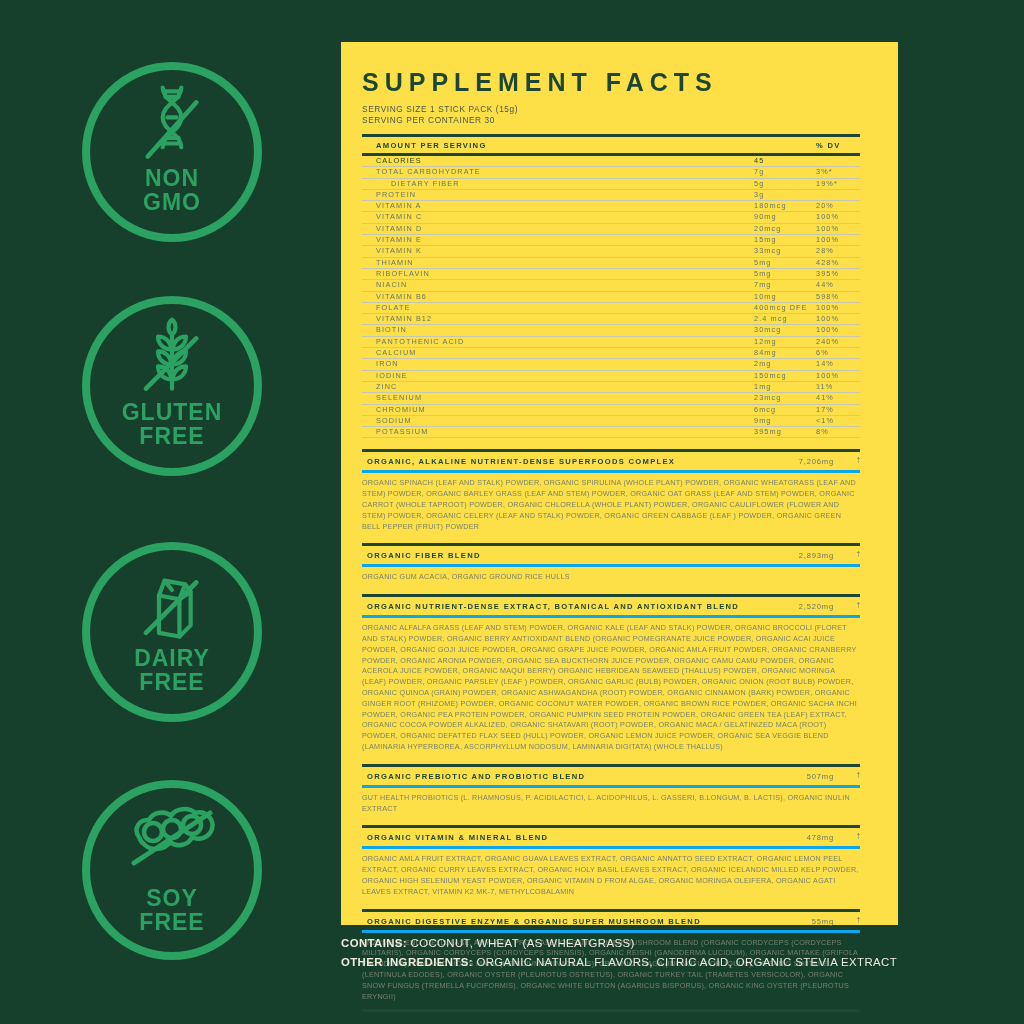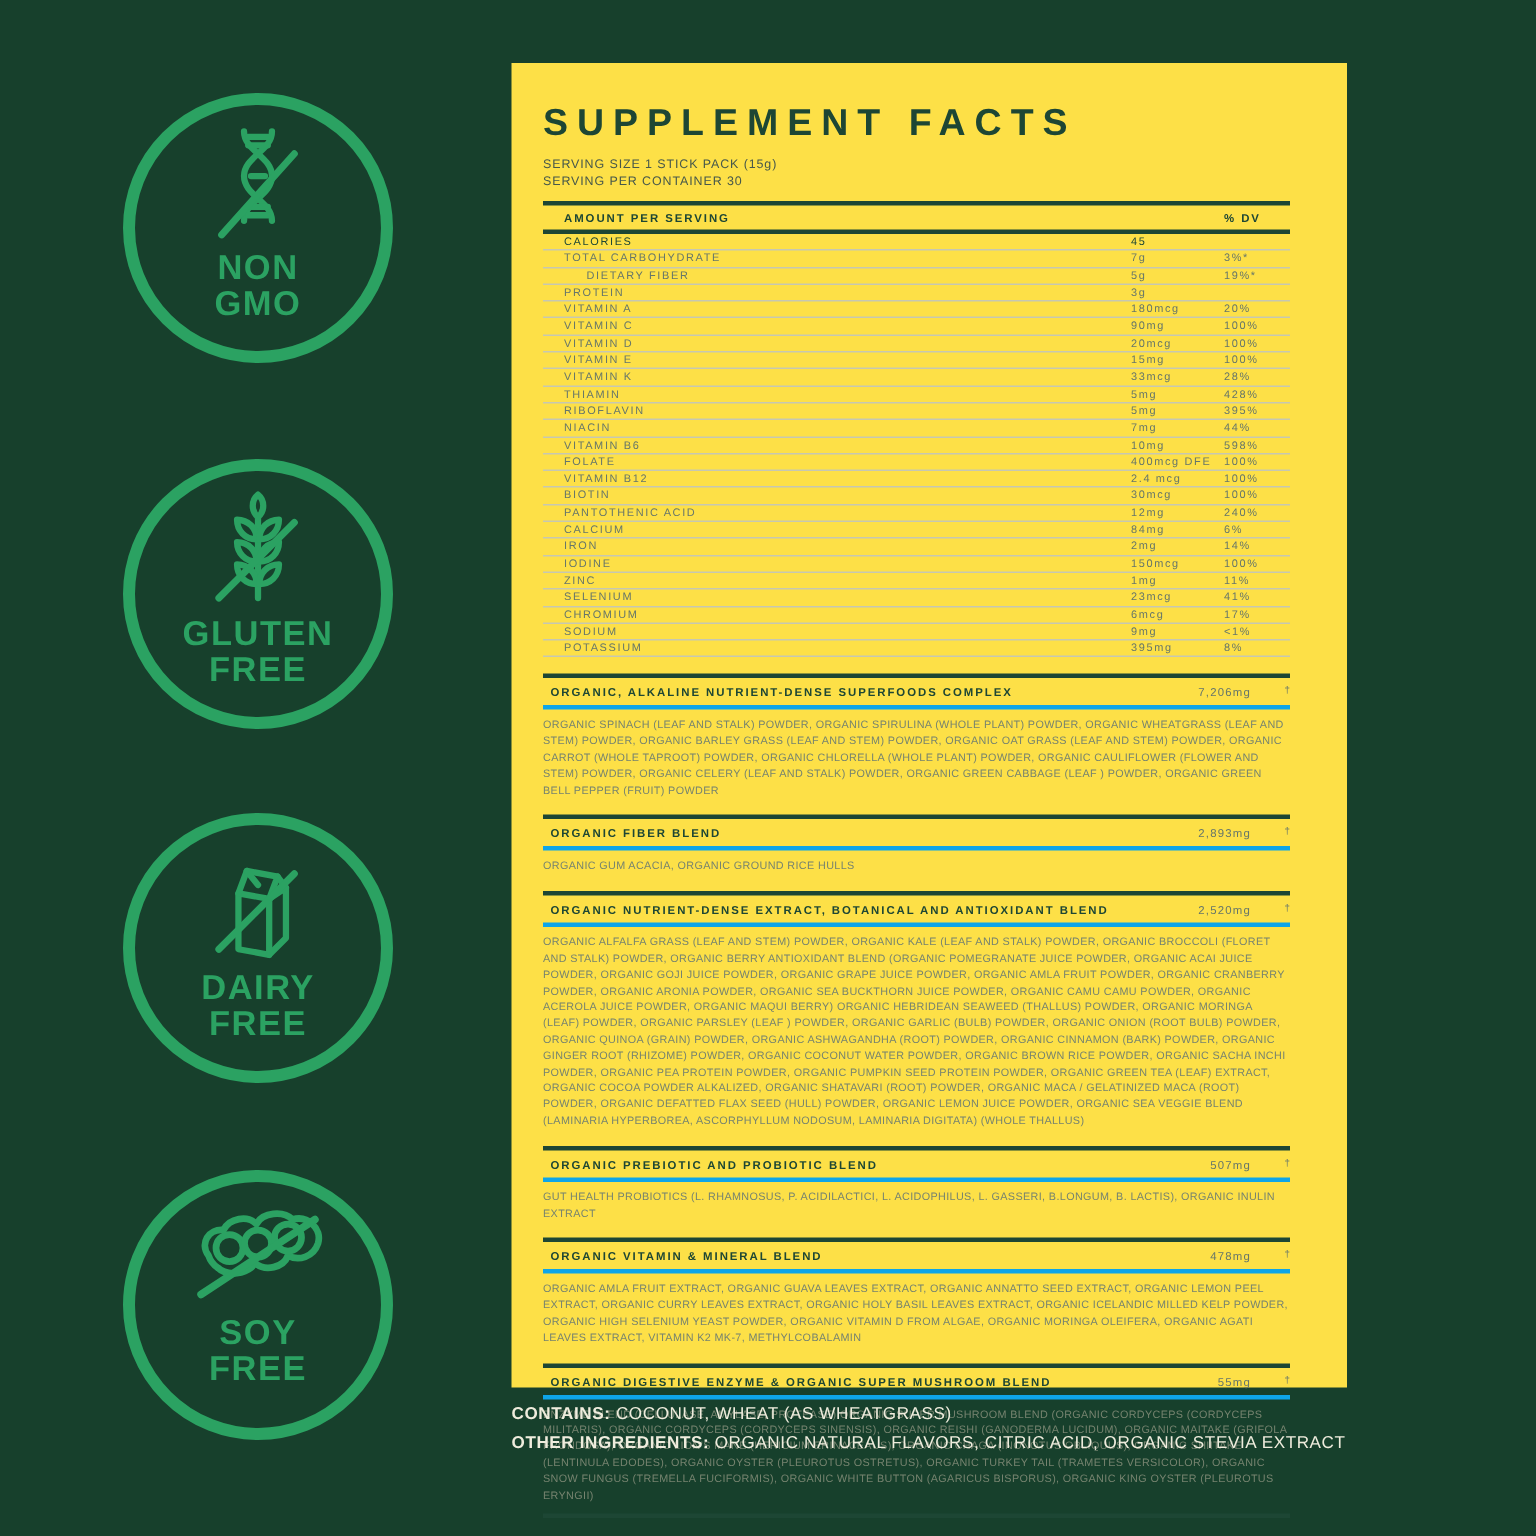--- a/index.html
+++ b/index.html
@@ -6,21 +6,21 @@
   .page{position:relative;width:1024px;height:1024px;background:#17402C;
         font-family:"Liberation Sans",sans-serif;overflow:hidden;}
 
   
   .badges{position:absolute;left:82px;top:0;width:180px;height:1024px;}
   .badge{position:absolute;left:0;width:164px;height:164px;border:8px solid #2BA262;
          border-radius:50%;display:flex;flex-direction:column;align-items:center;}
   .badge svg{margin-top:12px;}
   .badge .b-label{color:#2BA262;font-weight:700;font-size:23px;line-height:24px;
                   letter-spacing:1px;text-align:center;margin-top:2px;}
-  .badge1{top:62px;} .badge2{top:306px;} .badge3{top:542px;} .badge4{top:780px;}
+  .badge1{top:62px;} .badge2{top:296px;} .badge3{top:542px;} .badge4{top:780px;gap:10px;}
   .icon-stroke{fill:none;stroke:#2BA262;stroke-width:4.5;stroke-linecap:round;stroke-linejoin:round;}
   .icon-slash{fill:none;stroke:#2BA262;stroke-width:5;stroke-linecap:round;}
 
   
   .panel{position:absolute;left:341px;top:42px;width:557px;height:883px;background:#fde047;
          box-sizing:border-box;padding:22px 38px 0 21px;color:#1D4634;}
   .panel h1{margin:4px 0 7px 0;font-size:25px;font-weight:700;letter-spacing:6px;color:#1D4634;}
   .serving{font-size:8.3px;line-height:11px;letter-spacing:.6px;color:#47584B;}
   .bar{height:3px;background:#1D4634;}
   .bar.mt{margin-top:8px;}

